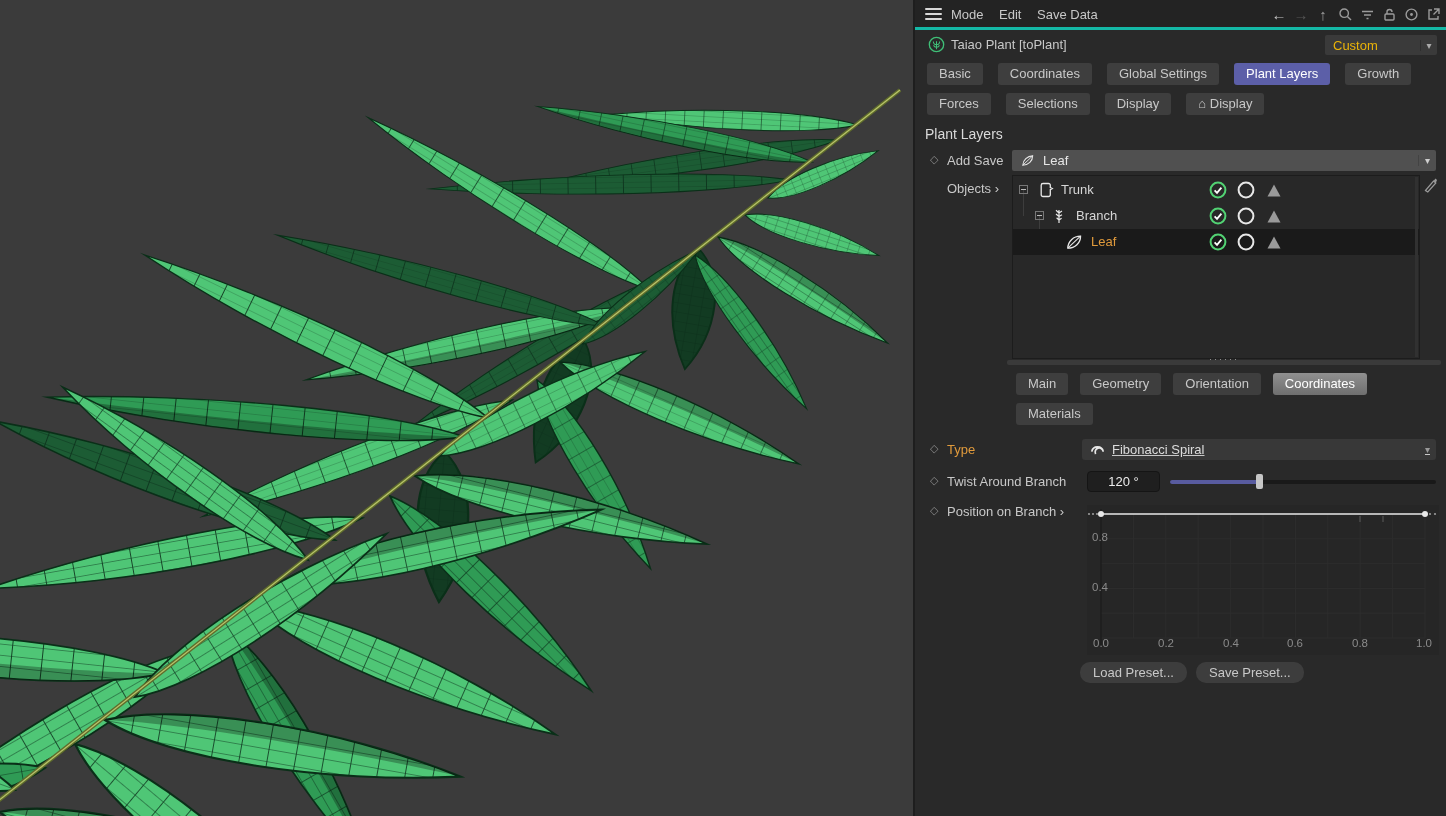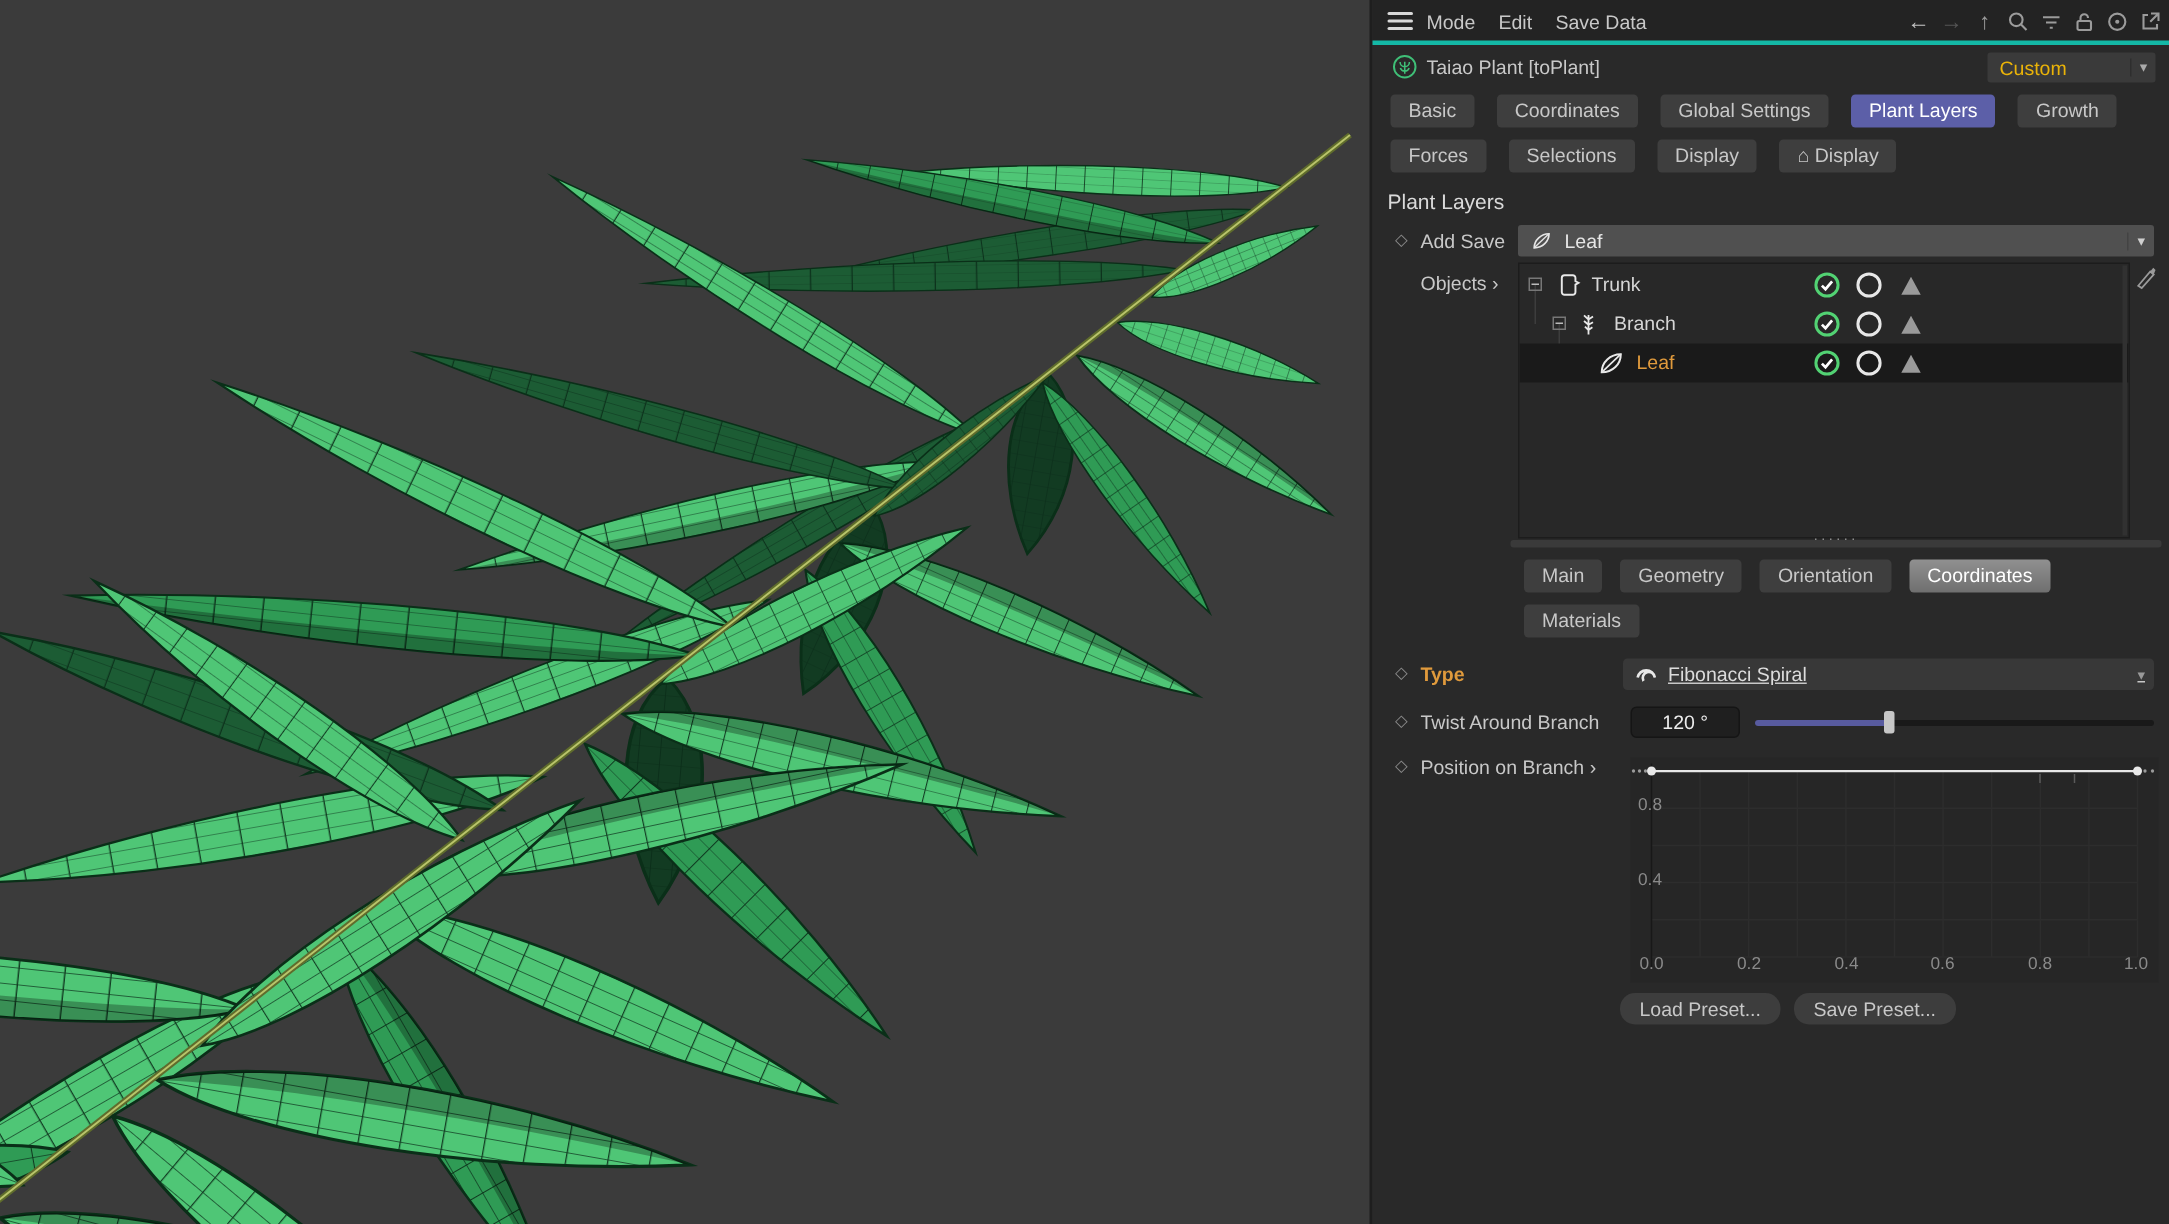--- a/index.html
+++ b/index.html
@@ -43,21 +43,21 @@
     color:#c8c8c8; white-space:nowrap; cursor:pointer; }
   .tab.sel { background:#5c5fa8; color:#fff; }
   .stab { height:22px; line-height:22px; padding:0 12px; background:#3e3e3e; border-radius:3px;
     color:#c8c8c8; cursor:pointer; }
   .stab.sel { background:linear-gradient(#909090,#6f6f6f); color:#fff; }
 
   .section-title { position:absolute; left:10px; top:126px; font-size:14px; color:#dadada; }
 
   .diamond { position:absolute; left:15px; width:12px; color:#8a8a8a; font-size:11px; }
   .lbl { position:absolute; left:32px; color:#c8c8c8; }
-  .lbl.orange { color:#e09a3c;font-weight:bold; }
+  .lbl.orange { color:#e09a3c; }
 
   
   .addpart-dd { position:absolute; left:97px; top:150px; width:424px; height:21px; background:#505050;
     border-radius:2px; display:flex; align-items:center; cursor:pointer; }
   .addpart-dd .licon { margin-left:8px; }
   .addpart-dd .txt { margin-left:8px; color:#e6e6e6; }
   .addpart-dd .arr { margin-left:auto; width:18px; text-align:center; color:#cfcfcf; font-size:10px;
     border-left:1px solid #434343; }
 
   

